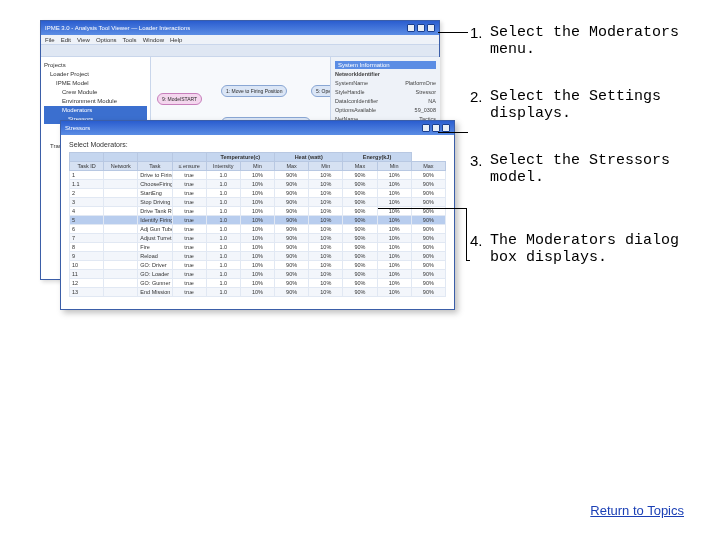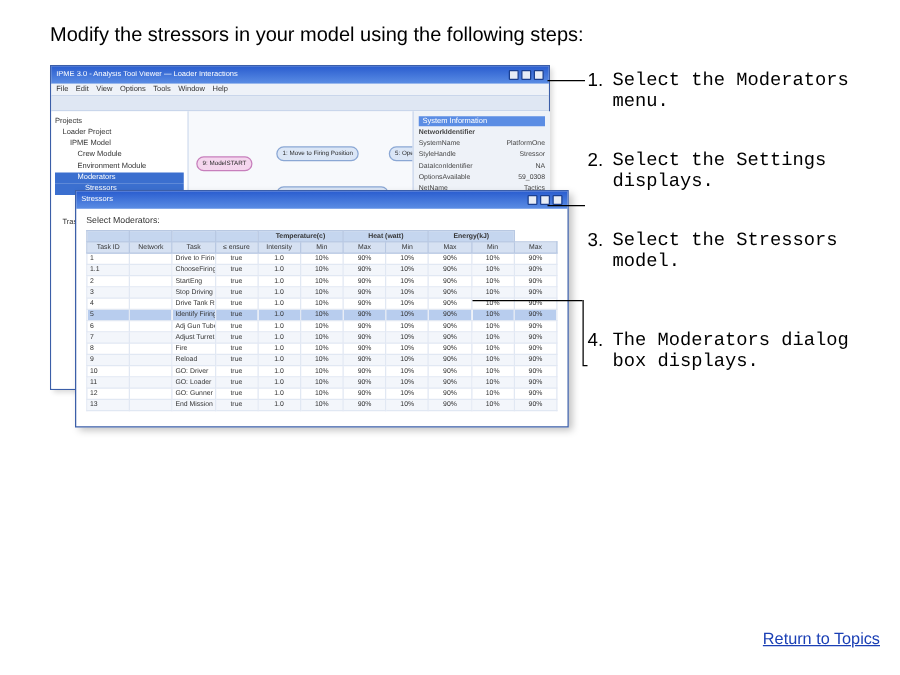--- a/index.html
+++ b/index.html
@@ -44,27 +44,26 @@
 
   
   .steps { position:absolute; right:0; top:4px; width:210px; font-size:15px; }
   .steps .step { margin-bottom:30px; display:flex; }
   .steps .num { width:20px; flex:none; }
   .steps .txt { flex:1;font-family:Liberation Mono, monospace; }
   .steps .step.last { margin-top:46px; }
 
   
   .line { position:absolute; background:#000; }
-  .return { position:absolute; right:16px; bottom:22px; font-size:13px; color:#1a3fb5; text-decoration:underline; cursor:pointer; }
+  .return { position:absolute; right:36px; bottom:22px; font-size:13px; color:#1a3fb5; text-decoration:underline; cursor:pointer; }
 </style>
 </head>
 <body>
 
 <div class="slide">
-  <p class="intro">Modify the stressors in your model using the following steps:</p>
 
   <div class="content">
 
     <div class="shots">
 
       <div class="app">
         <div class="titlebar">
           <span class="t">IPME 3.0 - Analysis Tool Viewer — Loader Interactions</span>
           <div class="winbtns">
             <div class="winbtn"></div>

